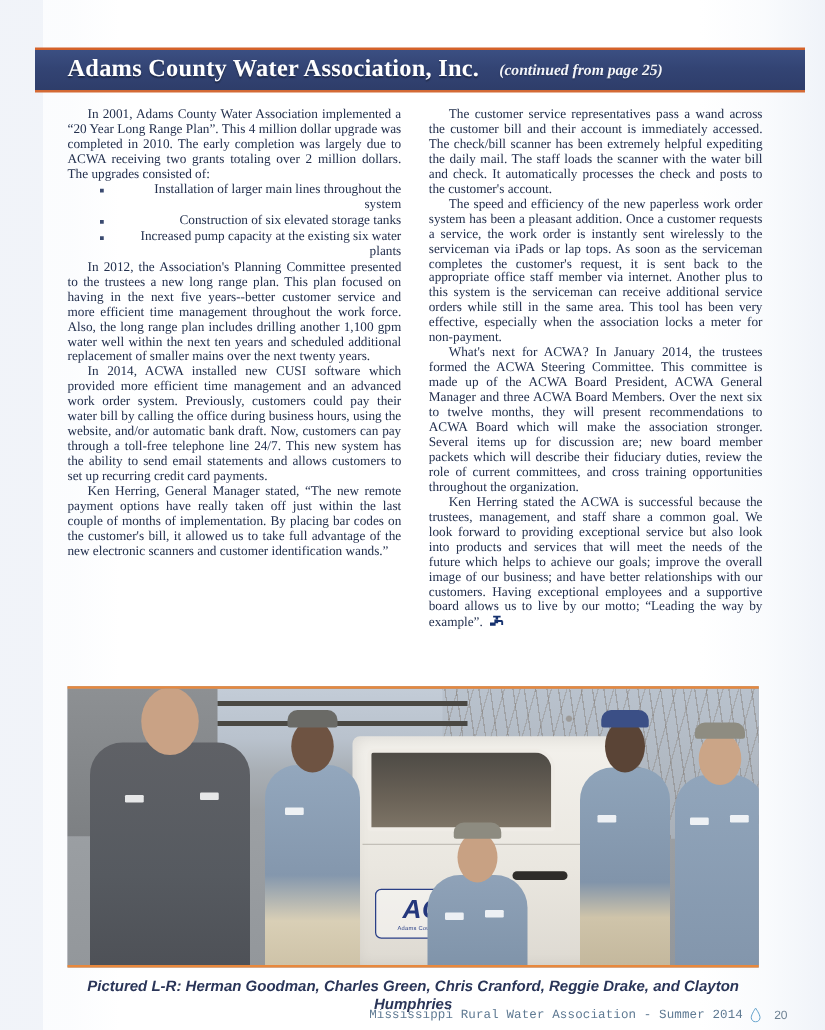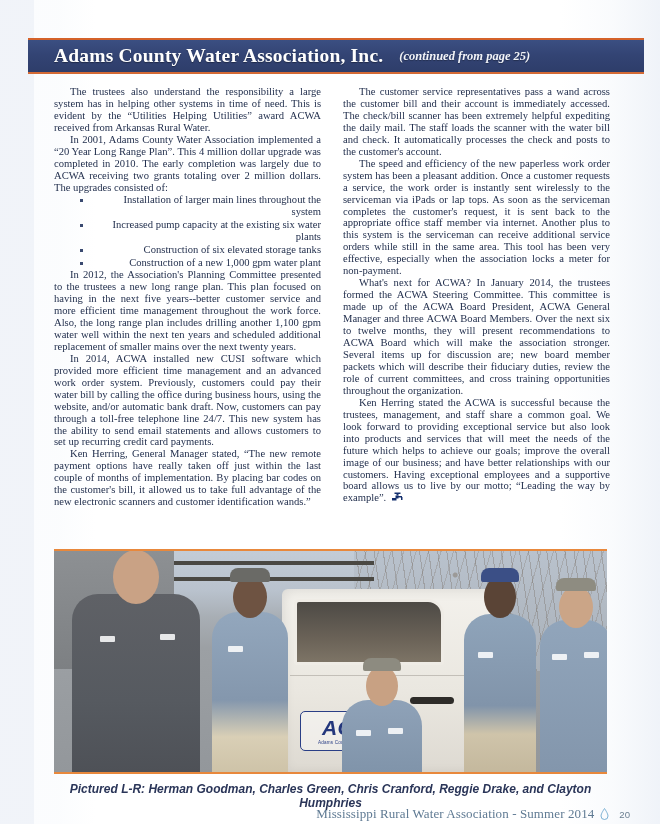--- a/index.html
+++ b/index.html
@@ -221,22 +221,22 @@
 
   
   .footer {
     position: absolute;
     left: 380px; top: 806px;
     width: 250px;
     display: flex; align-items: center; justify-content: flex-end;
     gap: 6px;
   }
   .footer-text {
-    font-family: Liberation Serif, serif;
-    font-size: 13px;
+    font-family: Liberation Mono, monospace;
+    font-size: 10px;
     color: #5f7a93;
     letter-spacing: 0.1px;
     white-space: nowrap;
   }
   .drop-icon { width: 9px; height: 12px; flex: 0 0 auto; }
   .page-number {
     font-family: "Liberation Sans", sans-serif;
     font-size: 9.6px;
     color: #6b7f91;
     margin-left: 4px;
@@ -250,27 +250,25 @@
 <div class="sheet">
 
   <div class="header-band">
     <span class="header-title">Adams County Water Association, Inc.</span>
     <span class="header-continued">(continued from page 25)</span>
   </div>
 
   <div class="columns">
 
     <div class="col">
-      <p>The trustees also understand the responsibility a large system has in helping other systems in time of need.  This is evident by the “Utilities Helping Utilities” award ACWA received from Arkansas Rural Water.</p>
       <p>In 2001, Adams County Water Association implemented a “20 Year Long Range Plan”.  This 4 million dollar upgrade was completed in 2010.  The early completion was largely due to ACWA receiving two grants totaling over 2 million dollars.  The upgrades consisted of:</p>
       <ul class="bullets">
         <li>Installation of larger main lines throughout the system</li>
+        <li>Construction of six elevated storage tanks</li>
         <li>Increased pump capacity at the existing six water plants</li>
-        <li>Construction of six elevated storage tanks</li>
-        <li>Construction of a new 1,000 gpm water plant</li>
       </ul>
       <p>In 2012, the Association's Planning Committee presented to the trustees a new long range plan. This plan focused on having in the next five years--better customer service and more efficient time management throughout the work force.  Also, the long range plan includes drilling another 1,100 gpm water well within the next ten years and scheduled additional replacement of smaller mains over the next twenty years.</p>
       <p>In 2014, ACWA installed new CUSI software which provided more efficient time management and an advanced work order system.  Previously, customers could pay their water bill by calling the office during business hours, using the website, and/or automatic bank draft.  Now, customers can pay through a toll-free telephone line 24/7.  This new system has the ability to send email statements and allows customers to set up recurring credit card payments.</p>
       <p>Ken Herring, General Manager stated, “The new remote payment options have really taken off just within the last couple of months of implementation. By placing bar codes on the customer's bill, it allowed us to take full advantage of the new electronic scanners and customer identification wands.”</p>
     </div>
 
     <div class="col">
       <p>The customer service representatives pass a wand across the customer bill and their account is immediately accessed.  The check/bill scanner has been extremely helpful expediting the daily mail. The staff loads the scanner with the water bill and check.  It automatically processes the check and posts to the customer's account.</p>
       <p>The speed and efficiency of the new paperless work order system has been a pleasant addition.  Once a customer requests a service, the work order is instantly sent wirelessly to the serviceman via iPads or lap tops.  As soon as the serviceman completes the customer's request, it is sent back to the appropriate office staff member via internet.  Another plus to this system is the serviceman can receive additional service orders while still in the same area.  This tool has been very effective, especially when the association locks a meter for non-payment.</p>
       <p>What's next for ACWA?  In January 2014, the trustees formed the ACWA Steering Committee.  This committee is made up of the ACWA Board President, ACWA General Manager and three ACWA Board Members.  Over the next six to twelve months, they will present recommendations to ACWA Board which will make the association stronger. Several items up for discussion are; new board member packets which will describe their fiduciary duties, review the role of current committees, and cross training opportunities throughout the organization.</p>

